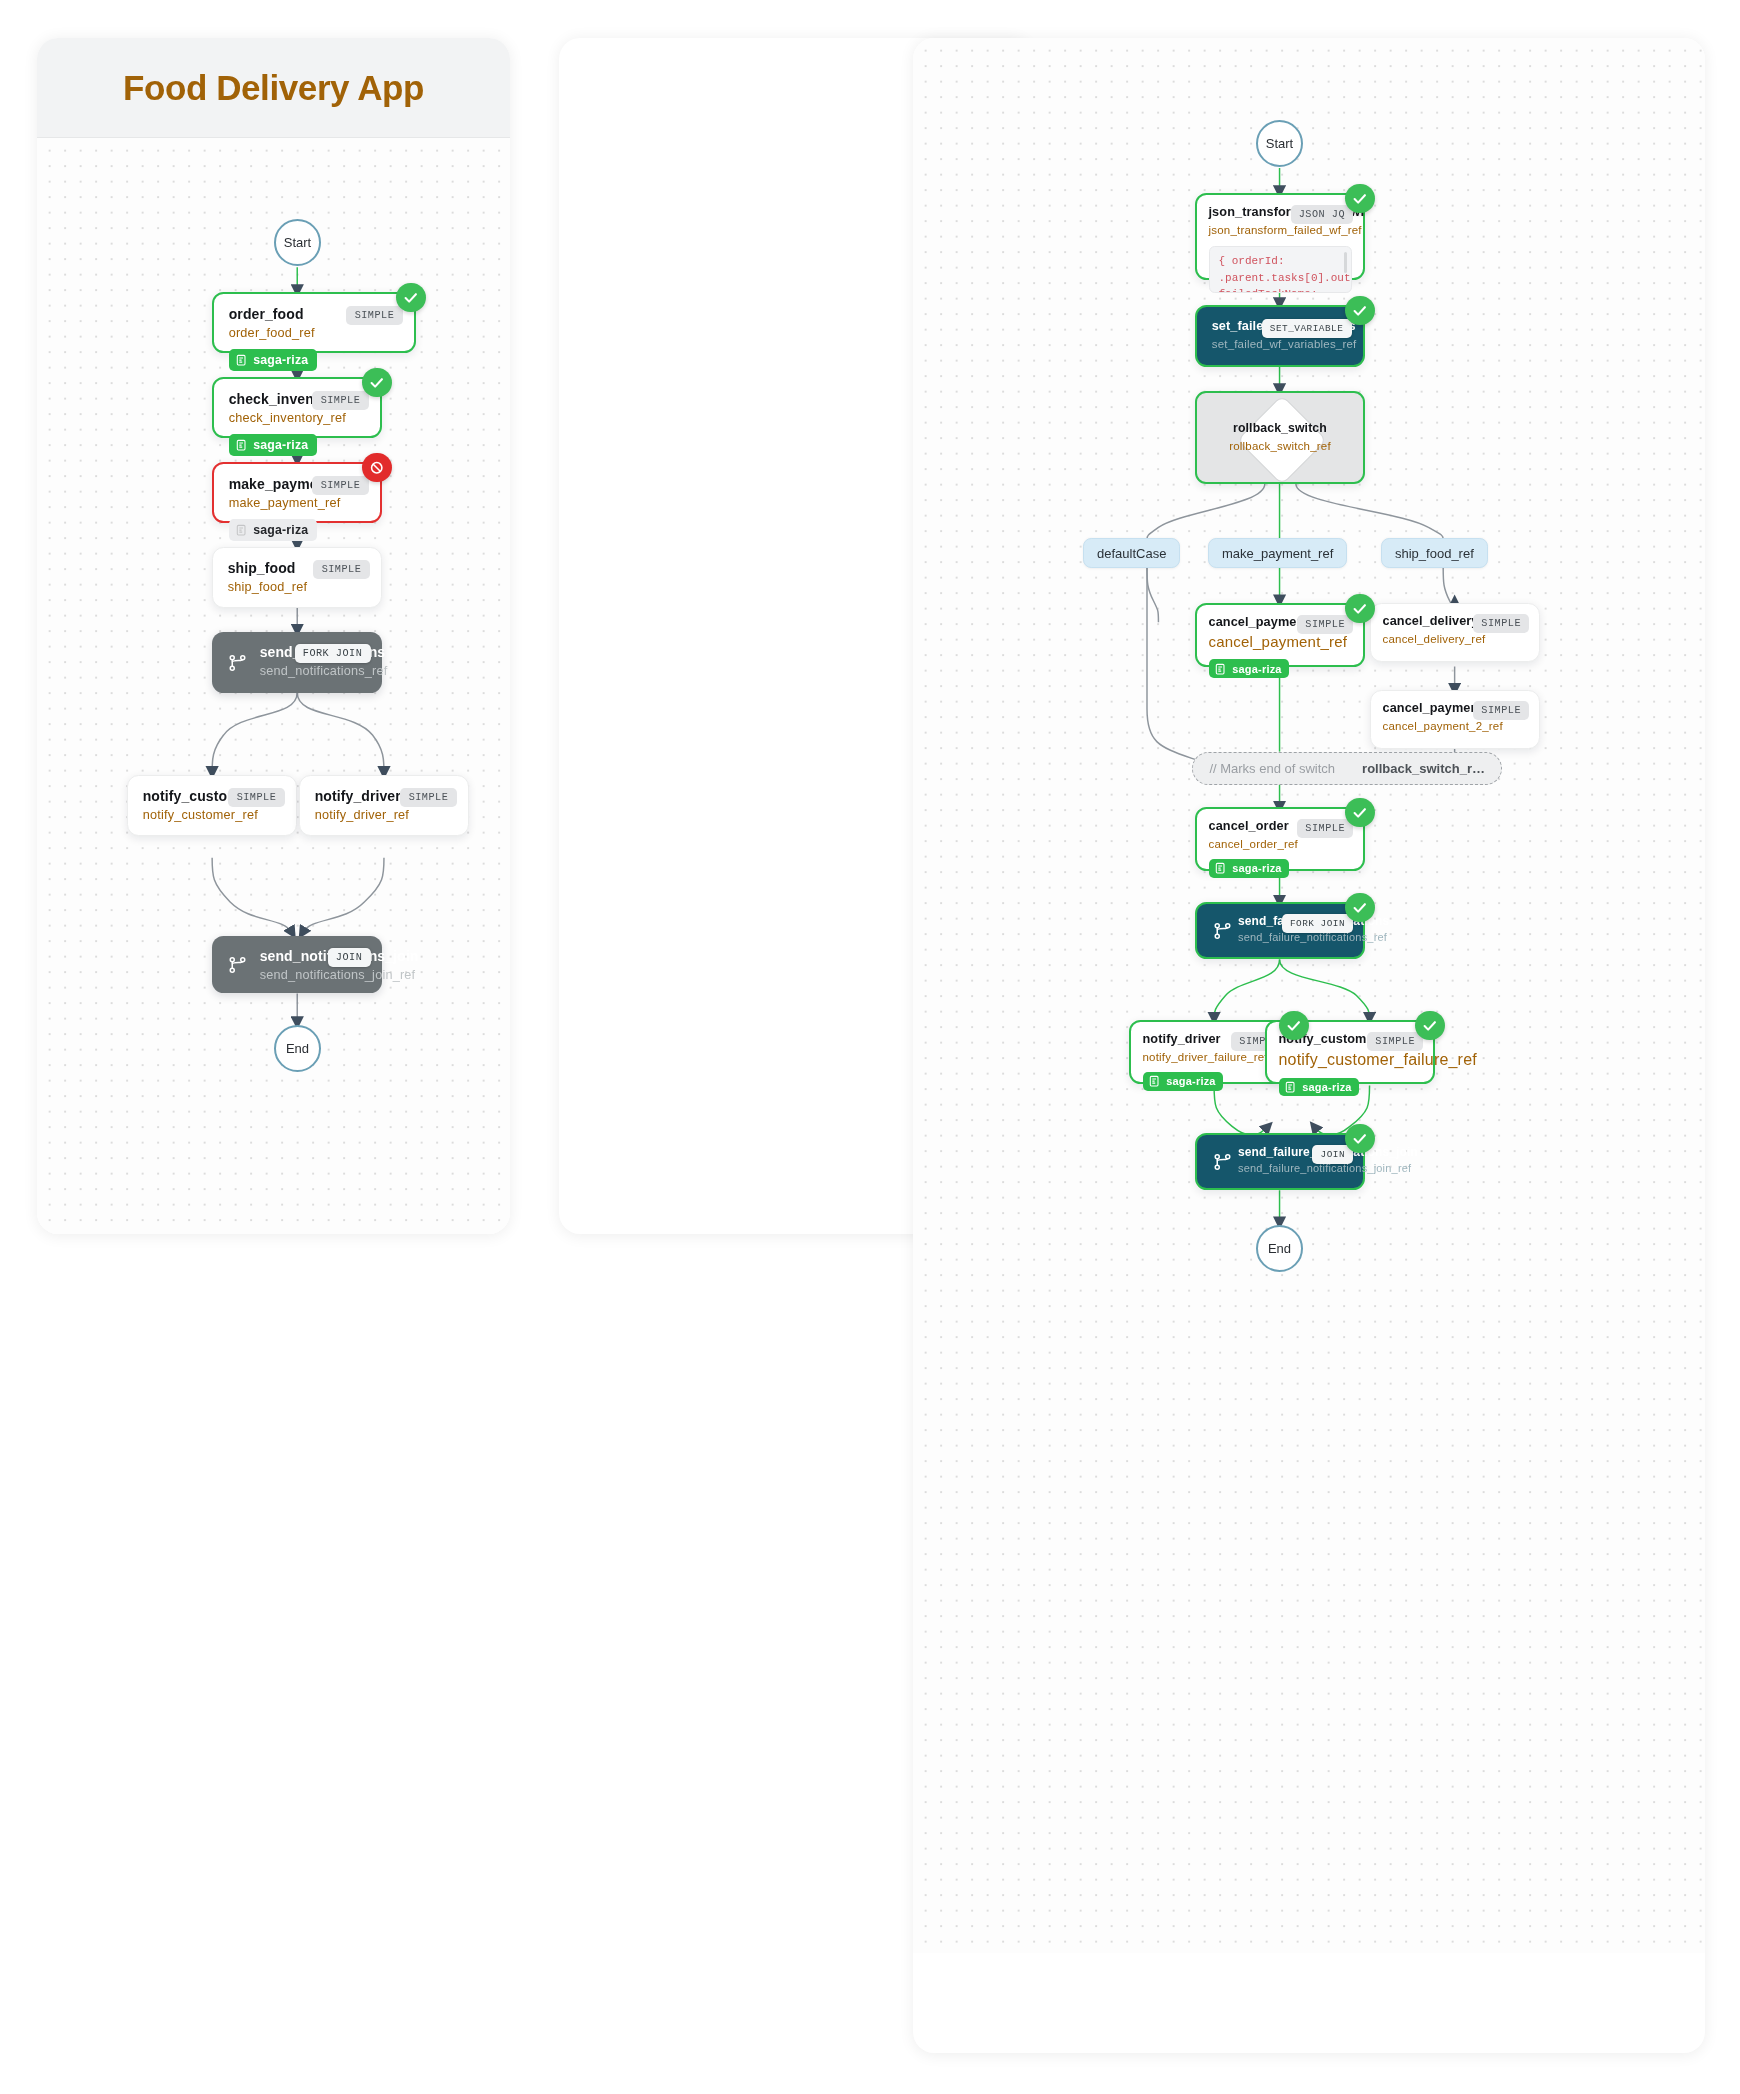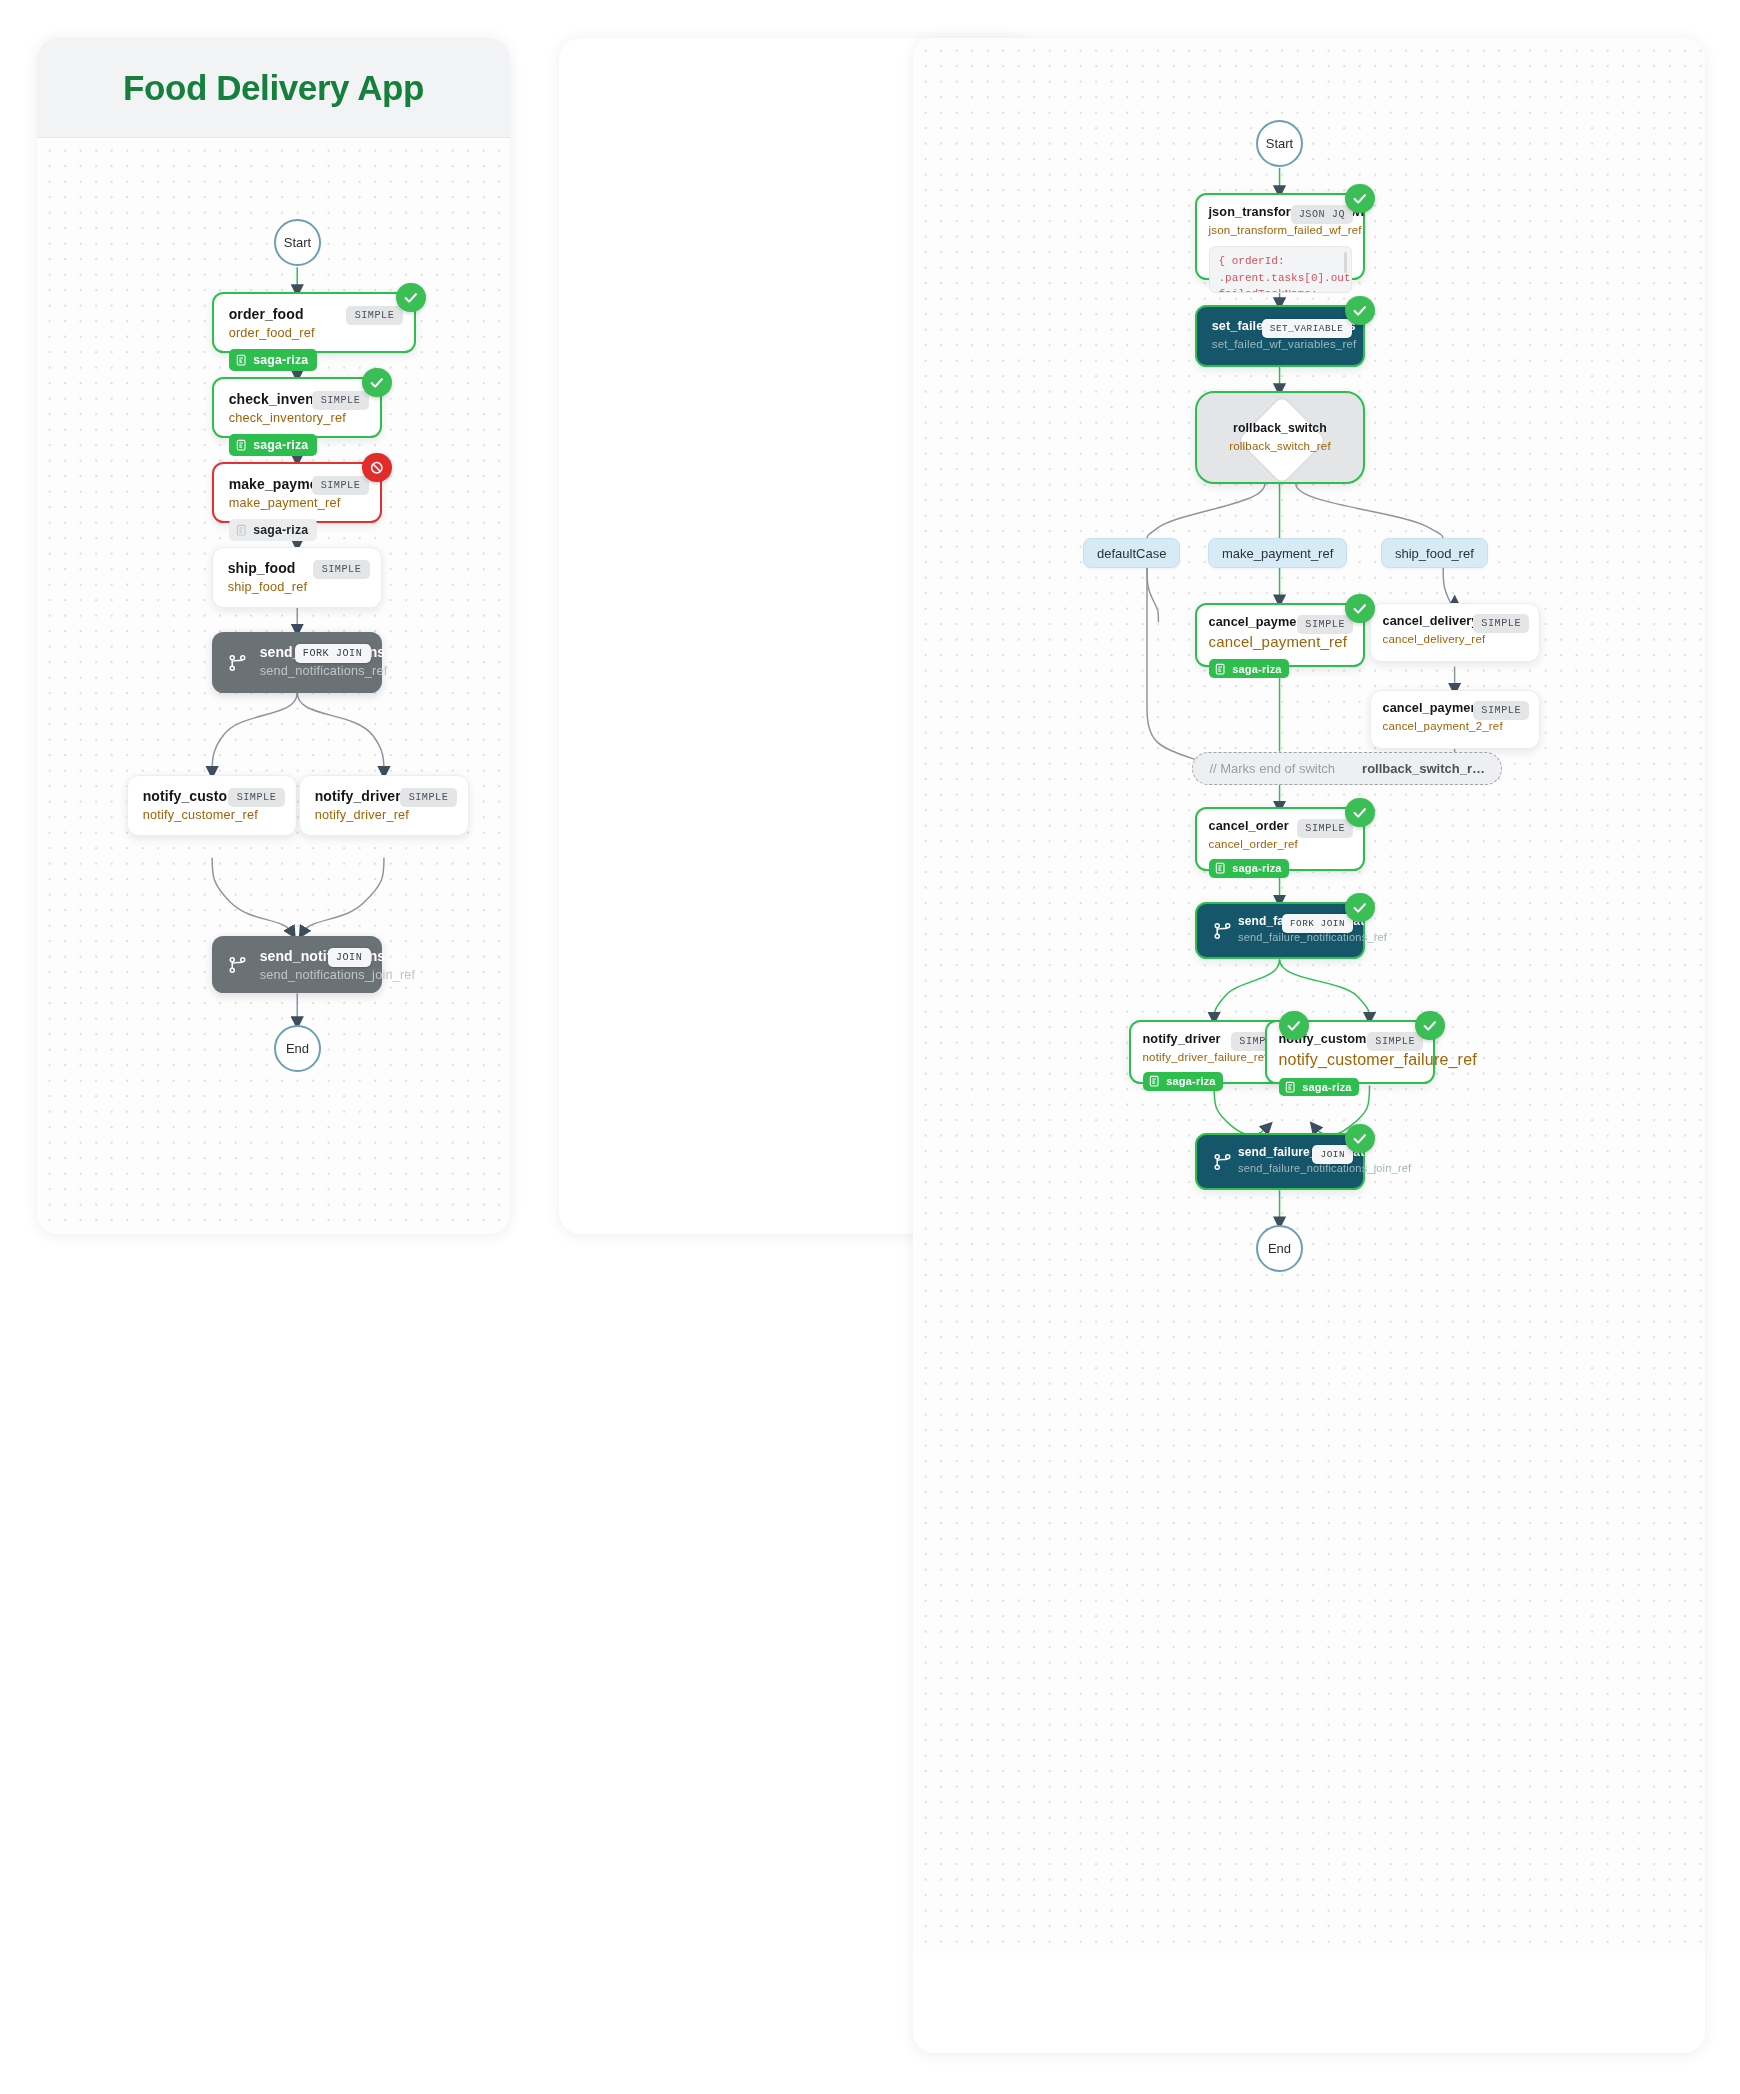--- a/index.html
+++ b/index.html
@@ -18,21 +18,21 @@
     box-shadow: 0 1.6px 14.7px rgba(0,0,0,0.07);
     overflow: hidden;
   }
   .panel-header {
     height: 100px;
     background: #f2f3f4;
     border-bottom: 0.8px solid #e6e7e8;
     display: flex; align-items: center; justify-content: center;
   }
   .panel-title {
-    font-size: 35px; font-weight: 700; color: #15803d;
+    font-size: 35px; font-weight: 700; color: #a16207;
     letter-spacing: -0.4px;
   }
   .canvas {
     position: relative;
     width: 100%;
     height: calc(100% - 100px);
     background-color: #fdfdfd;
     background-image: radial-gradient(circle, #dcdcdc 0.9px, transparent 1px);
     background-size: 15.5px 15.5px;
     background-position: 4.9px 4.9px;
@@ -108,21 +108,21 @@
   
   .terminal {
     position: absolute; border-radius: 50%;
     border: 2.9px solid #6a9fb5; background: #ffffff;
     display: flex; align-items: center; justify-content: center;
     font-size: 13px; color: #2a2e33; font-weight: 500;
   }
 
   
   .switch-wrap {
-    position: absolute; border-radius: 19px;
+    position: absolute; border-radius: 11px;
     border: 2.5px solid #2dbe4e; background: #e4e5e6;
     display: flex; align-items: center; justify-content: center;
     box-shadow: 0 2.5px 8.2px rgba(16,24,40,0.09);
     text-decoration: underline;
   }
   .diamond {
     position: absolute; background: #ffffff; border: 1.2px solid #d4d5d7;
     transform: rotate(45deg); border-radius: 8.2px;
   }
   .diamond-label {

